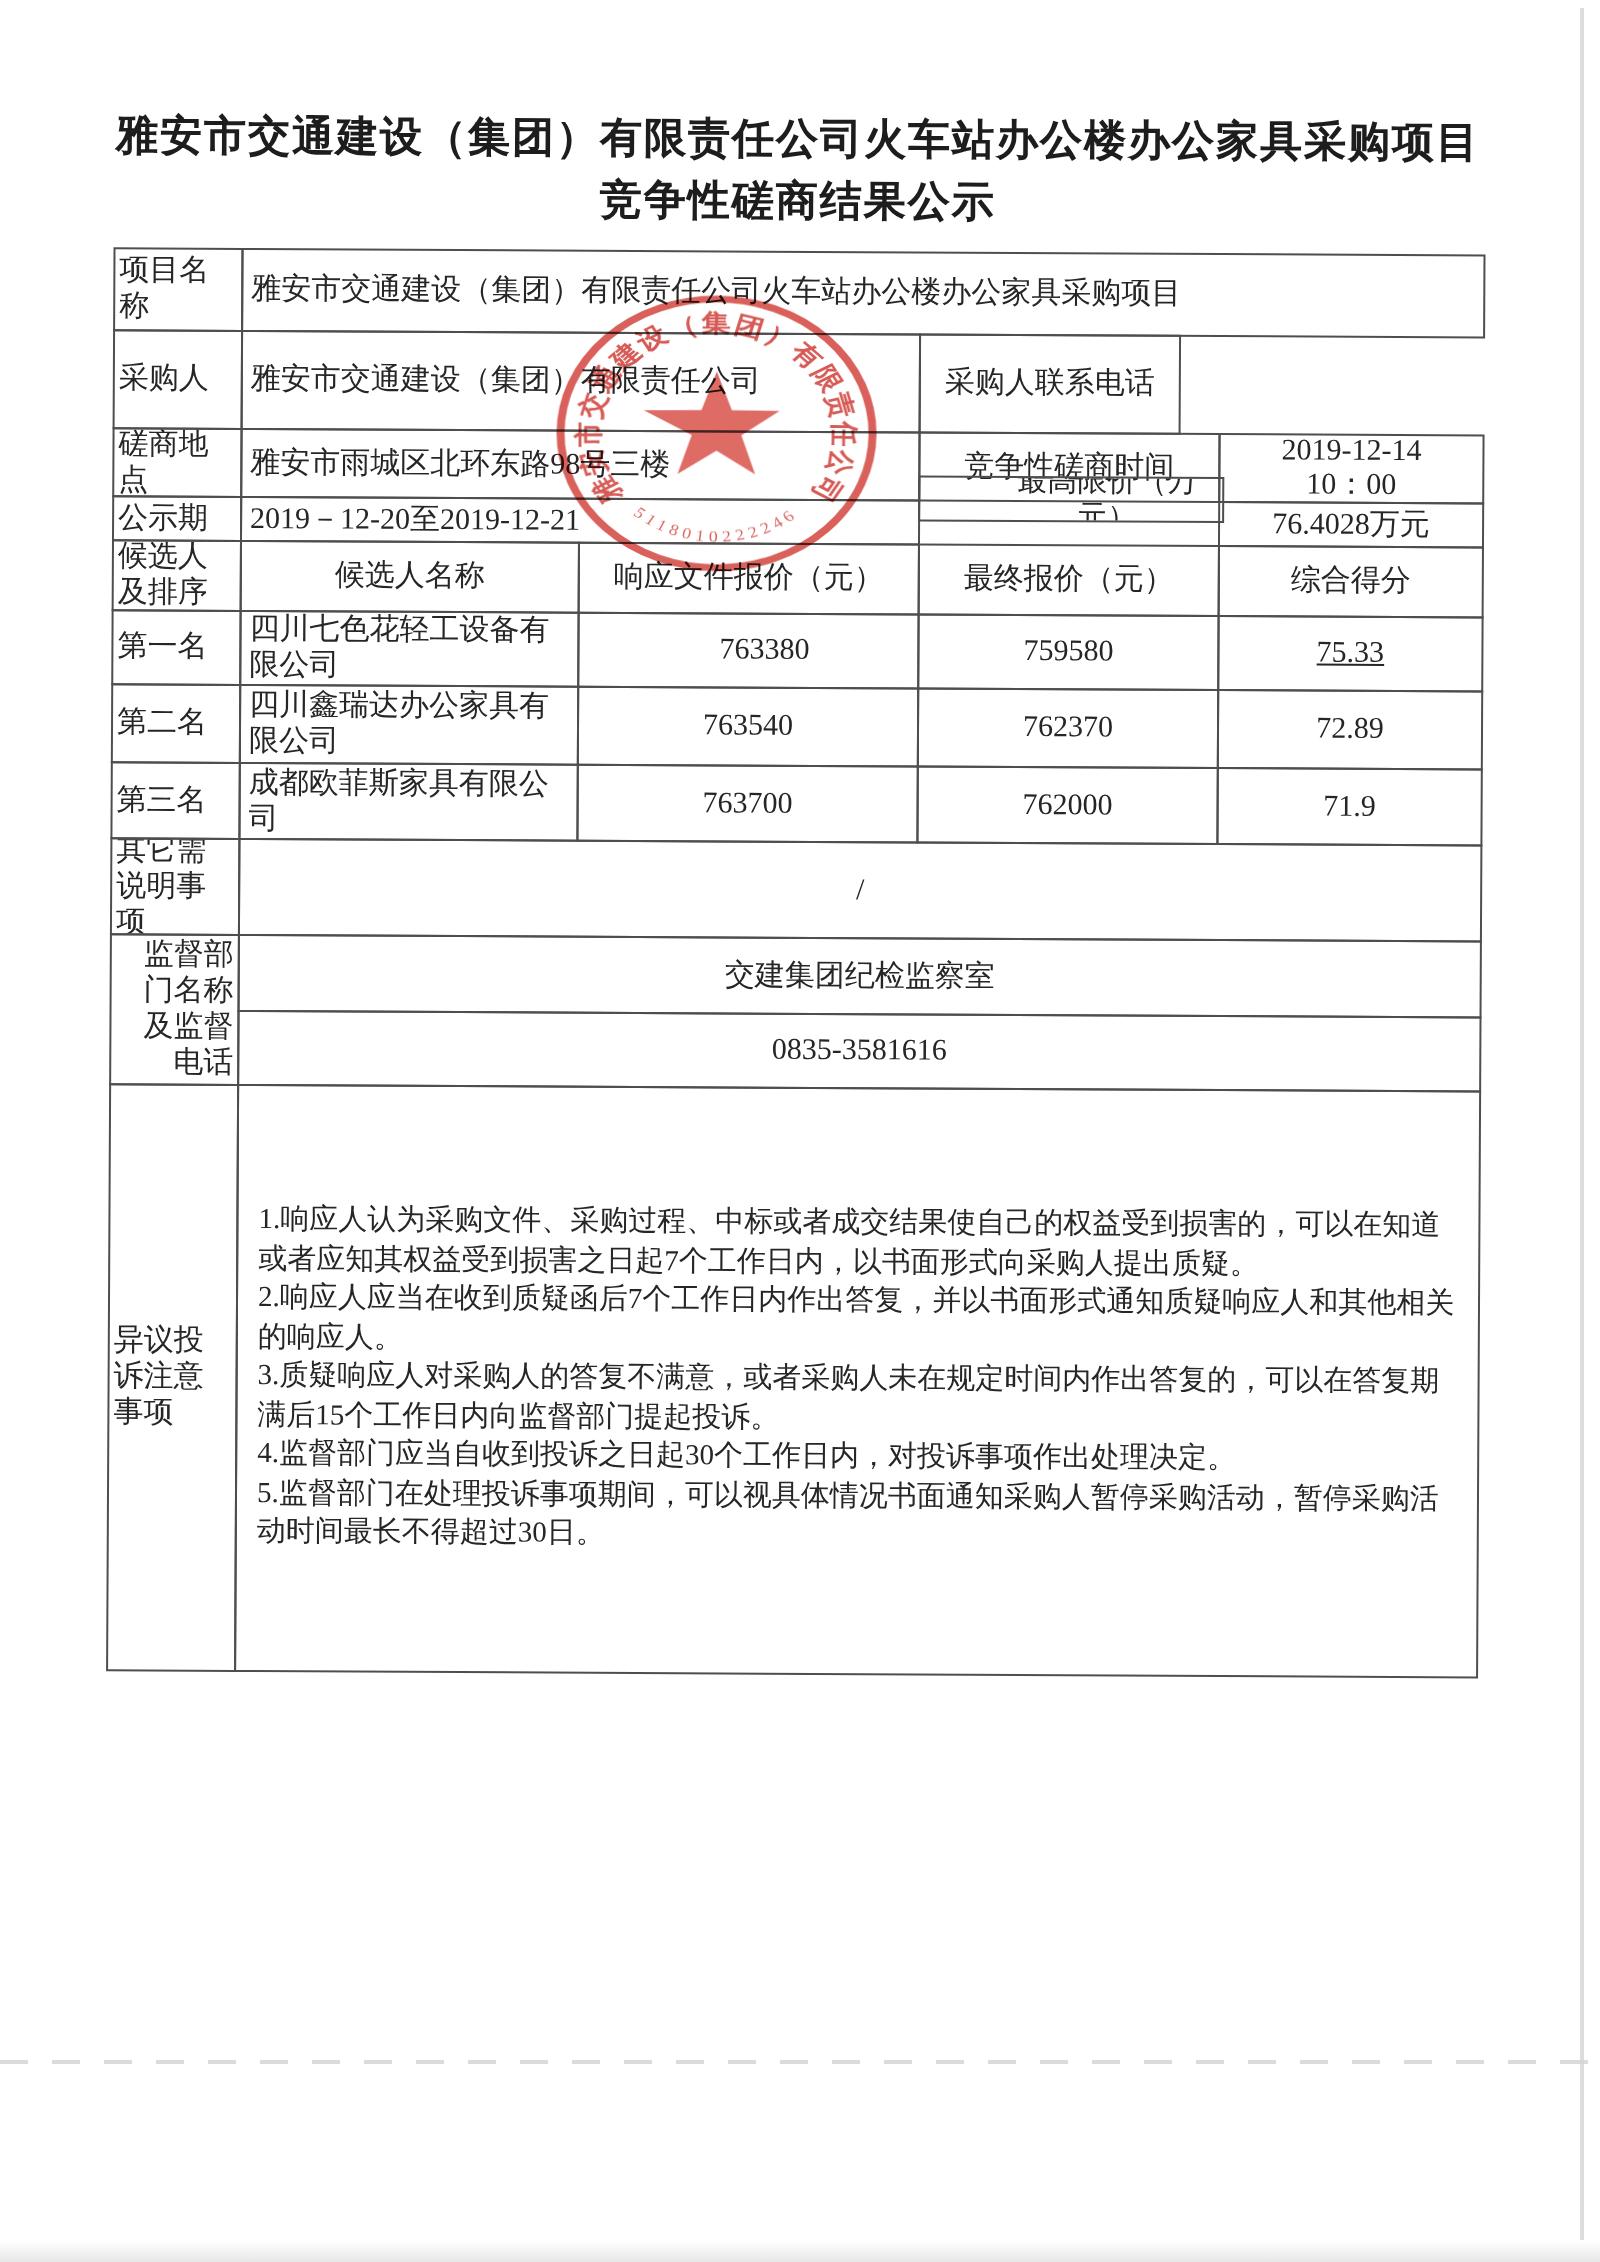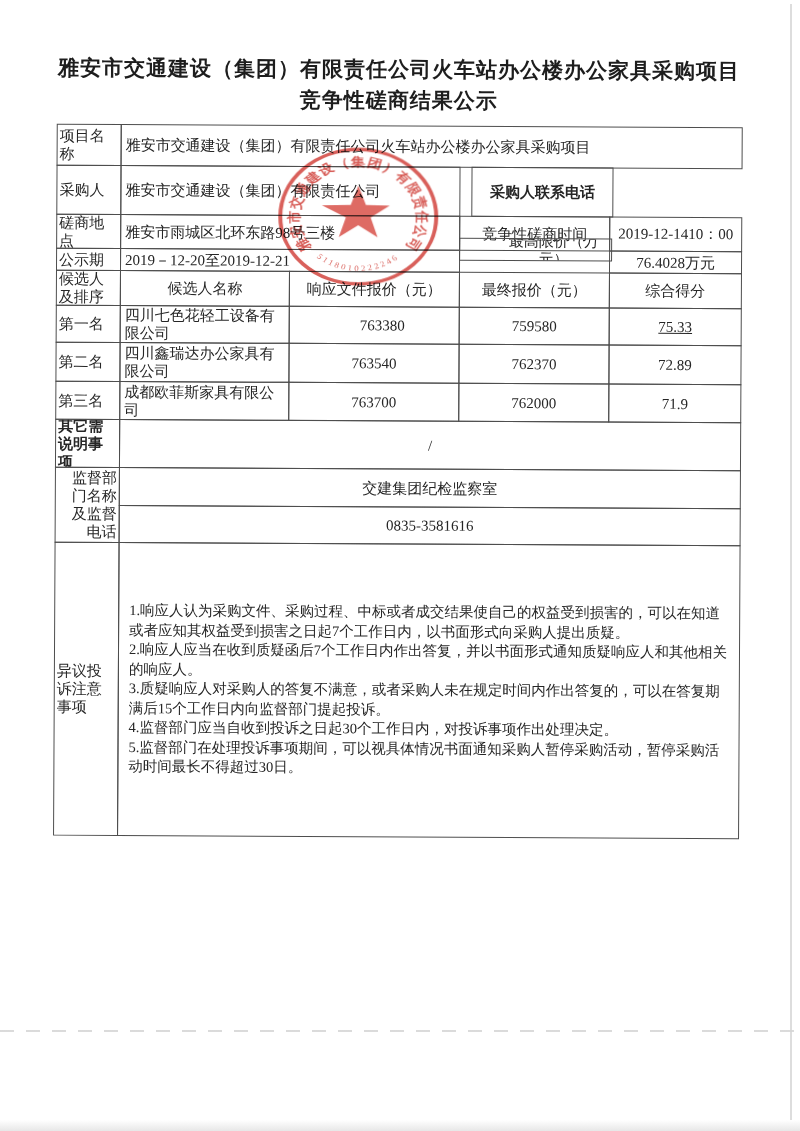--- a/index.html
+++ b/index.html
@@ -18,21 +18,21 @@
          font-weight:bold;font-size:21px;line-height:31px;letter-spacing:1px;color:#1d1d1d;}
 
   .tbl{position:absolute;left:57px;top:127px;width:685px;height:712px;}
   .cell{position:absolute;box-sizing:border-box;border:1px solid #4e4e4e;
         display:flex;align-items:center;font-size:15px;line-height:18px;color:#262626;
         overflow:hidden;}
   .lab{justify-content:flex-start;padding:1px 2px;text-align:left;}
   .lab.center{justify-content:center;text-align:right;}
   .val-left{justify-content:flex-start;padding:1px 4px;}
   .val-center{justify-content:center;text-align:center;}
-  .two-line{flex-direction:row;justify-content:center;line-height:17px;}
+  .two-line{flex-direction:column;justify-content:center;line-height:17px;}
   .notice{flex-direction:column;justify-content:center;align-items:stretch;
           padding:4px 8px 4px 10px;}
   .notice p{margin:0;font-size:14.5px;line-height:19.5px;text-align:left;color:#262626;}
 
   .seal{position:absolute;left:276px;top:147px;width:166px;height:143px;
         mix-blend-mode:multiply;opacity:0.92;pointer-events:none;filter:blur(0.2px);}
 
   
   .scan-dash{position:absolute;left:0;top:1030px;width:800px;height:2px;opacity:.55;
      background:repeating-linear-gradient(90deg,#bdbdbd 0 14px,transparent 14px 26px);}
@@ -51,21 +51,21 @@
       <div>竞争性磋商结果公示</div>
     </div>
 
     <div class="tbl">
 
       <div class="cell lab" style="left:0;top:0;width:65px;height:42px;">项目名称</div>
       <div class="cell val-left" style="left:64px;top:0;width:622px;height:42px;">雅安市交通建设（集团）有限责任公司火车站办公楼办公家具采购项目</div>
 
       <div class="cell lab" style="left:0;top:41px;width:65px;height:50px;">采购人</div>
       <div class="cell val-left" style="left:64px;top:41px;width:340px;height:50px;">雅安市交通建设（集团）有限责任公司</div>
-      <div class="cell val-center" style="left:415px;top:41px;width:142px;height:50px;font-weight:bold;">采购人联系电话</div>
+      <div class="cell val-center" style="left:403px;top:41px;width:131px;height:50px;">采购人联系电话</div>
 
       <div class="cell lab" style="left:0;top:90px;width:65px;height:35px;">磋商地点</div>
       <div class="cell val-left" style="left:64px;top:90px;width:340px;height:35px;">雅安市雨城区北环东路98号三楼</div>
       <div class="cell val-center" style="left:403px;top:90px;width:151px;height:35px;">竞争性磋商时间</div>
       <div class="cell val-center two-line" style="left:553px;top:90px;width:133px;height:35px;">
         <div>2019-12-14</div>
         <div>10：00</div>
       </div>
 
       <div class="cell lab" style="left:0;top:124px;width:65px;height:23px;">公示期</div>
@@ -90,21 +90,21 @@
       <div class="cell val-center" style="left:233px;top:218px;width:171px;height:40px;">763540</div>
       <div class="cell val-center" style="left:403px;top:218px;width:151px;height:40px;">762370</div>
       <div class="cell val-center" style="left:553px;top:218px;width:133px;height:40px;">72.89</div>
 
       <div class="cell lab" style="left:0;top:257px;width:65px;height:39px;">第三名</div>
       <div class="cell val-left" style="left:64px;top:257px;width:170px;height:39px;">成都欧菲斯家具有限公司</div>
       <div class="cell val-center" style="left:233px;top:257px;width:171px;height:39px;">763700</div>
       <div class="cell val-center" style="left:403px;top:257px;width:151px;height:39px;">762000</div>
       <div class="cell val-center" style="left:553px;top:257px;width:133px;height:39px;">71.9</div>
 
-      <div class="cell lab" style="left:0;top:295px;width:65px;height:49px;font-weight:bold;">其它需说明事项</div>
+      <div class="cell lab" style="left:0;top:295px;width:65px;height:49px;">其它需说明事项</div>
       <div class="cell val-center" style="left:64px;top:295px;width:622px;height:49px;">/</div>
 
       <div class="cell lab center" style="left:0;top:343px;width:65px;height:76px;">监督部门名称及监督电话</div>
       <div class="cell val-center" style="left:64px;top:343px;width:622px;height:39px;">交建集团纪检监察室</div>
       <div class="cell val-center" style="left:64px;top:381px;width:622px;height:38px;">0835-3581616</div>
 
       <div class="cell lab" style="left:0;top:418px;width:65px;height:294px;">异议投诉注意事项</div>
       <div class="cell notice" style="left:64px;top:418px;width:622px;height:294px;">
         <p>1.响应人认为采购文件、采购过程、中标或者成交结果使自己的权益受到损害的，可以在知道或者应知其权益受到损害之日起7个工作日内，以书面形式向采购人提出质疑。</p>
         <p>2.响应人应当在收到质疑函后7个工作日内作出答复，并以书面形式通知质疑响应人和其他相关的响应人。</p>

